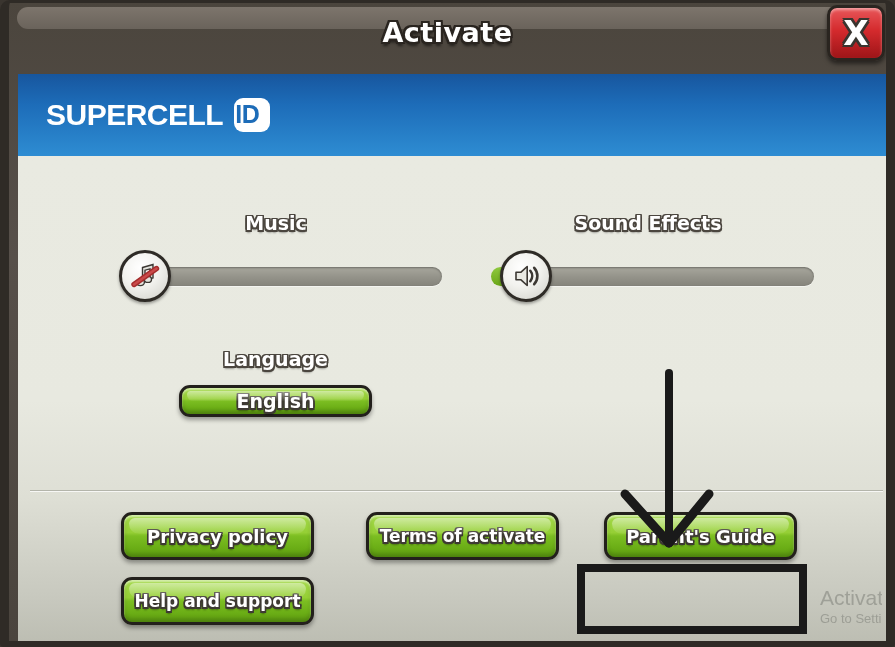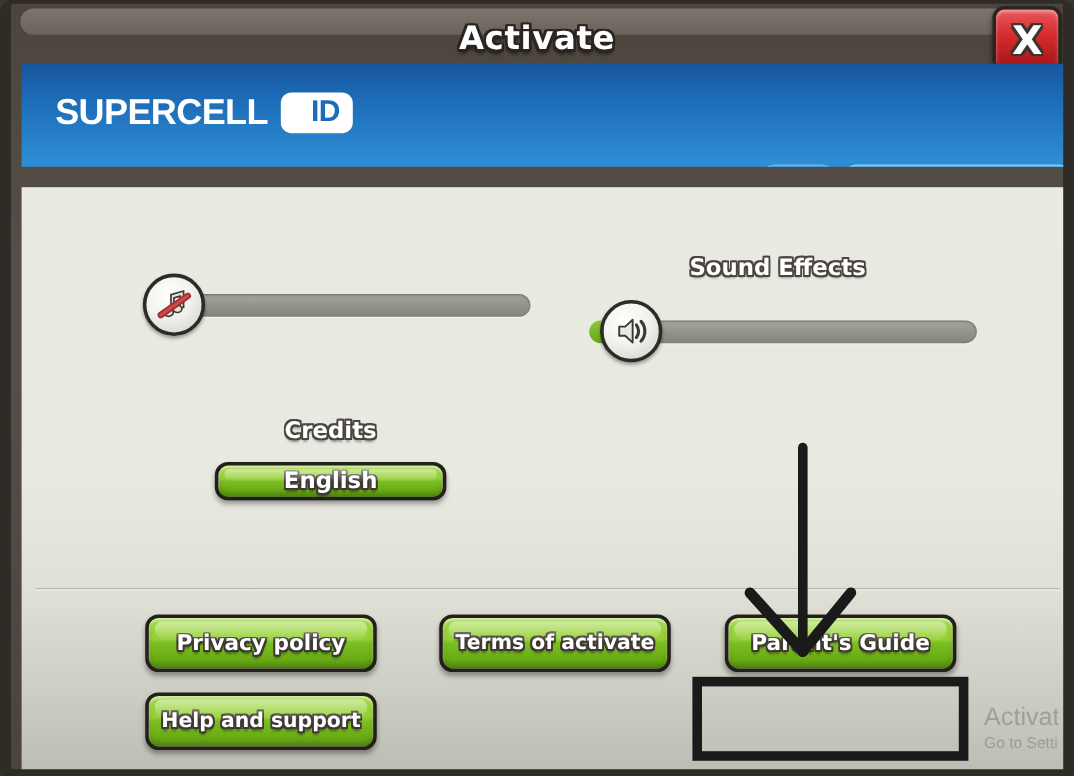--- a/index.html
+++ b/index.html
@@ -72,21 +72,21 @@
     color: #ffffff;
     line-height: 1;
     text-shadow:
       -2px 0 #3a3530, 2px 0 #3a3530, 0 -2px #3a3530, 0 2px #3a3530,
       -2px -2px #3a3530, 2px -2px #3a3530, -2px 2px #3a3530, 2px 2px #3a3530;
   }
 
   
   #supercell-banner {
     position: absolute;
-    left: 9px; top: 50px;
+    left: 9px; top: 71px;
     width: 877px; height: 86px;
     background: linear-gradient(180deg, #17569e 0%, #1d6cb8 35%, #2f8fd4 100%);
     overflow: hidden;
   }
   #supercell-logo {
     position: absolute;
     left: 28px; top: 24px;
     display: flex;
     align-items: center;
     gap: 11px;
@@ -95,21 +95,21 @@
     font-family: "Liberation Sans", sans-serif;
     font-size: 30px;
     font-weight: bold;
     letter-spacing: -0.5px;
     color: #ffffff;
     line-height: 1;
   }
   #supercell-id-badge {
     background: #ffffff;
     border-radius: 9px;
-    padding: 4px 11px 5px 25px;
+    padding: 4px 11px 5px 1px;
     font-family: "Liberation Sans", sans-serif;
     font-size: 25px;
     font-weight: bold;
     color: #1d6cb8;
     letter-spacing: -0.5px;
     line-height: 1;
   }
   #sync-button {
     position: absolute;
     left: 618px; top: 84px;
@@ -316,20 +316,21 @@
     <div id="sync-button">
       
     </div>
 
     <div id="connected-button">Connected</div>
   </div>
 
   <div id="content-panel">
 
     <div class="slider-group" id="music-group" style="left:92px; top:56px; width:332px;">
+      <div class="slider-label">Music</div>
       <div class="slider-track-wrap">
         <div class="slider-track" style="left:26px; width:306px;"></div>
         <div class="slider-thumb" style="left:9px;">
           <svg width="34" height="34" viewBox="0 0 34 34">
             <g fill="#e4e4de" stroke="#3c3833" stroke-width="1.4">
               <path d="M14.5 8.5 L25 5.5 L25 19 L22 19.6 L22 9.8 L17 11.2 L17 22.5 L14.5 23 Z"></path>
               <ellipse cx="12.4" cy="23.3" rx="4.0" ry="3.3"></ellipse>
               <ellipse cx="19.9" cy="20.4" rx="3.6" ry="3.0"></ellipse>
             </g>
             <line x1="6" y1="25.5" x2="28.5" y2="9.5" stroke="#a52c2c" stroke-width="5.4" stroke-linecap="round"></line>
@@ -348,21 +349,21 @@
           <svg width="34" height="34" viewBox="0 0 34 34">
             <path d="M7 13.2 L12 13.2 L18.2 7.5 L18.2 26.5 L12 20.8 L7 20.8 Z" fill="#e9e9e3" stroke="#3c3833" stroke-width="1.6" stroke-linejoin="round"></path>
             <path d="M21.3 11.8 A8.2 8.2 0 0 1 21.3 22.2" fill="none" stroke="#3c3833" stroke-width="2.6" stroke-linecap="round"></path>
             <path d="M25.2 8.8 A12.2 12.2 0 0 1 25.2 25.2" fill="none" stroke="#3c3833" stroke-width="2.6" stroke-linecap="round"></path>
           </svg>
         </div>
       </div>
     </div>
 
     <div id="language-group">
-      <div id="language-label">Credits</div>
+      <div id="language-label">Language</div>
       <div class="green-button" id="language-button">English</div>
     </div>
 
     <div id="section-divider"></div>
 
     <div id="bottom-buttons">
       <div class="green-button link-button" style="left:103px; top:356px;">Privacy policy</div>
       <div class="green-button link-button wide-text" style="left:348px; top:356px;">Terms of activate</div>
       <div class="green-button link-button" style="left:586px; top:356px;">Parent's Guide</div>
 

